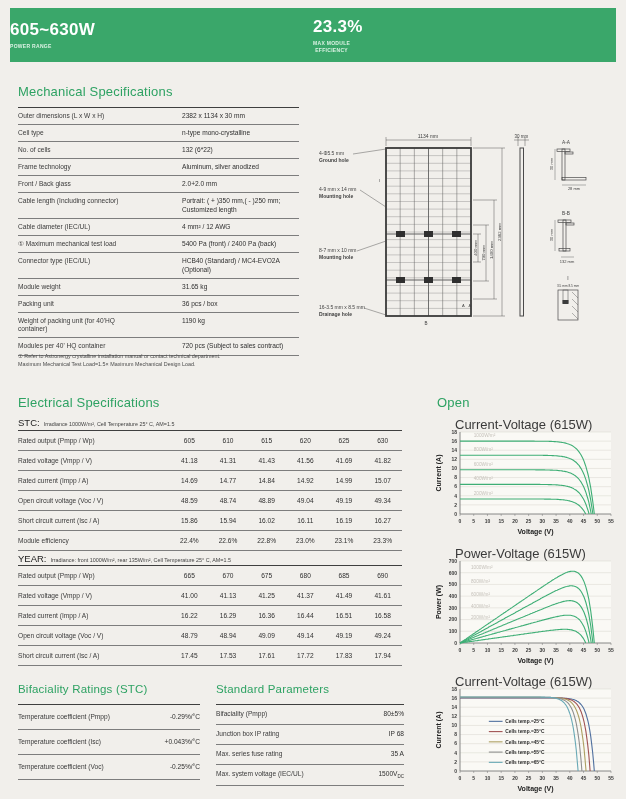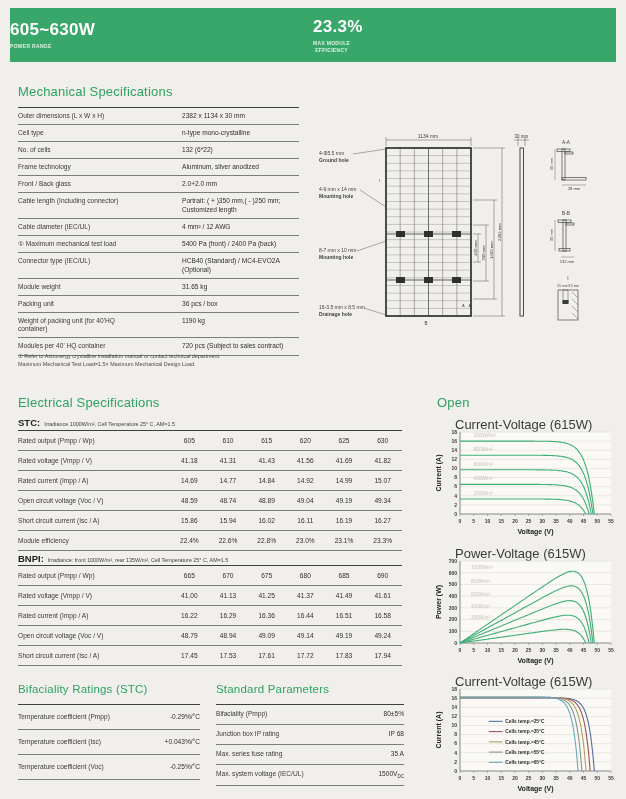--- a/index.html
+++ b/index.html
@@ -22,21 +22,21 @@
 
   #mech-title{left:18px;top:84px;font-size:13px}
   #mech-table{left:18px;top:107px;width:281px}
   #mech-footnote{position:absolute;left:18px;top:352px;width:294px;font-size:5.4px;color:#4c4c4c;line-height:1.5;white-space:pre-line}
 
   #drawing{position:absolute;left:316px;top:128px;width:306px;height:240px}
   #drawing text{fill:#3f3f3f}
 
   #elec-title{left:18px;top:395px;font-size:13px}
   .tbl-head{position:absolute;display:flex;align-items:baseline}
-  .tbl-head-big{font-size:9.5px;font-weight:700;color:#222}
+  .tbl-head-big{font-size:9.5px;font-weight:400;color:#222}
   .tbl-head-cond{font-size:5.4px;color:#3f3f3f;margin-left:4px}
   #stc-head{left:18px;top:417px}
   #stc-table{left:18px;top:430px;width:384px}
   #bnpi-head{left:18px;top:553px}
   #bnpi-table{left:18px;top:565px;width:384px}
   .etable .trow{padding:5.5px 0 5px}
   .etable .tlabel{width:148px}
   .ecell{flex:1;text-align:center;color:#2f2f2f}
 
   #curve-title{left:437px;top:395px;font-size:13px}
@@ -299,21 +299,21 @@
       <span class="tlabel">Module efficiency</span>
       <span class="ecell">22.4%</span>
       <span class="ecell">22.6%</span>
       <span class="ecell">22.8%</span>
       <span class="ecell">23.0%</span>
       <span class="ecell">23.1%</span>
       <span class="ecell">23.3%</span>
     </div>
   </div>
 <div id="bnpi-head" class="tbl-head">
-  <span class="tbl-head-big">BNPI:</span>
+  <span class="tbl-head-big">YEAR:</span>
   <span class="tbl-head-cond">Irradiance: front 1000W/m², rear 135W/m², Cell Temperature 25° C, AM=1.5</span>
 </div>
 <div id="bnpi-table" class="ttable etable">
     <div class="trow">
       <span class="tlabel">Rated output (Pmpp / Wp)</span>
       <span class="ecell">665</span>
       <span class="ecell">670</span>
       <span class="ecell">675</span>
       <span class="ecell">680</span>
       <span class="ecell">685</span>

